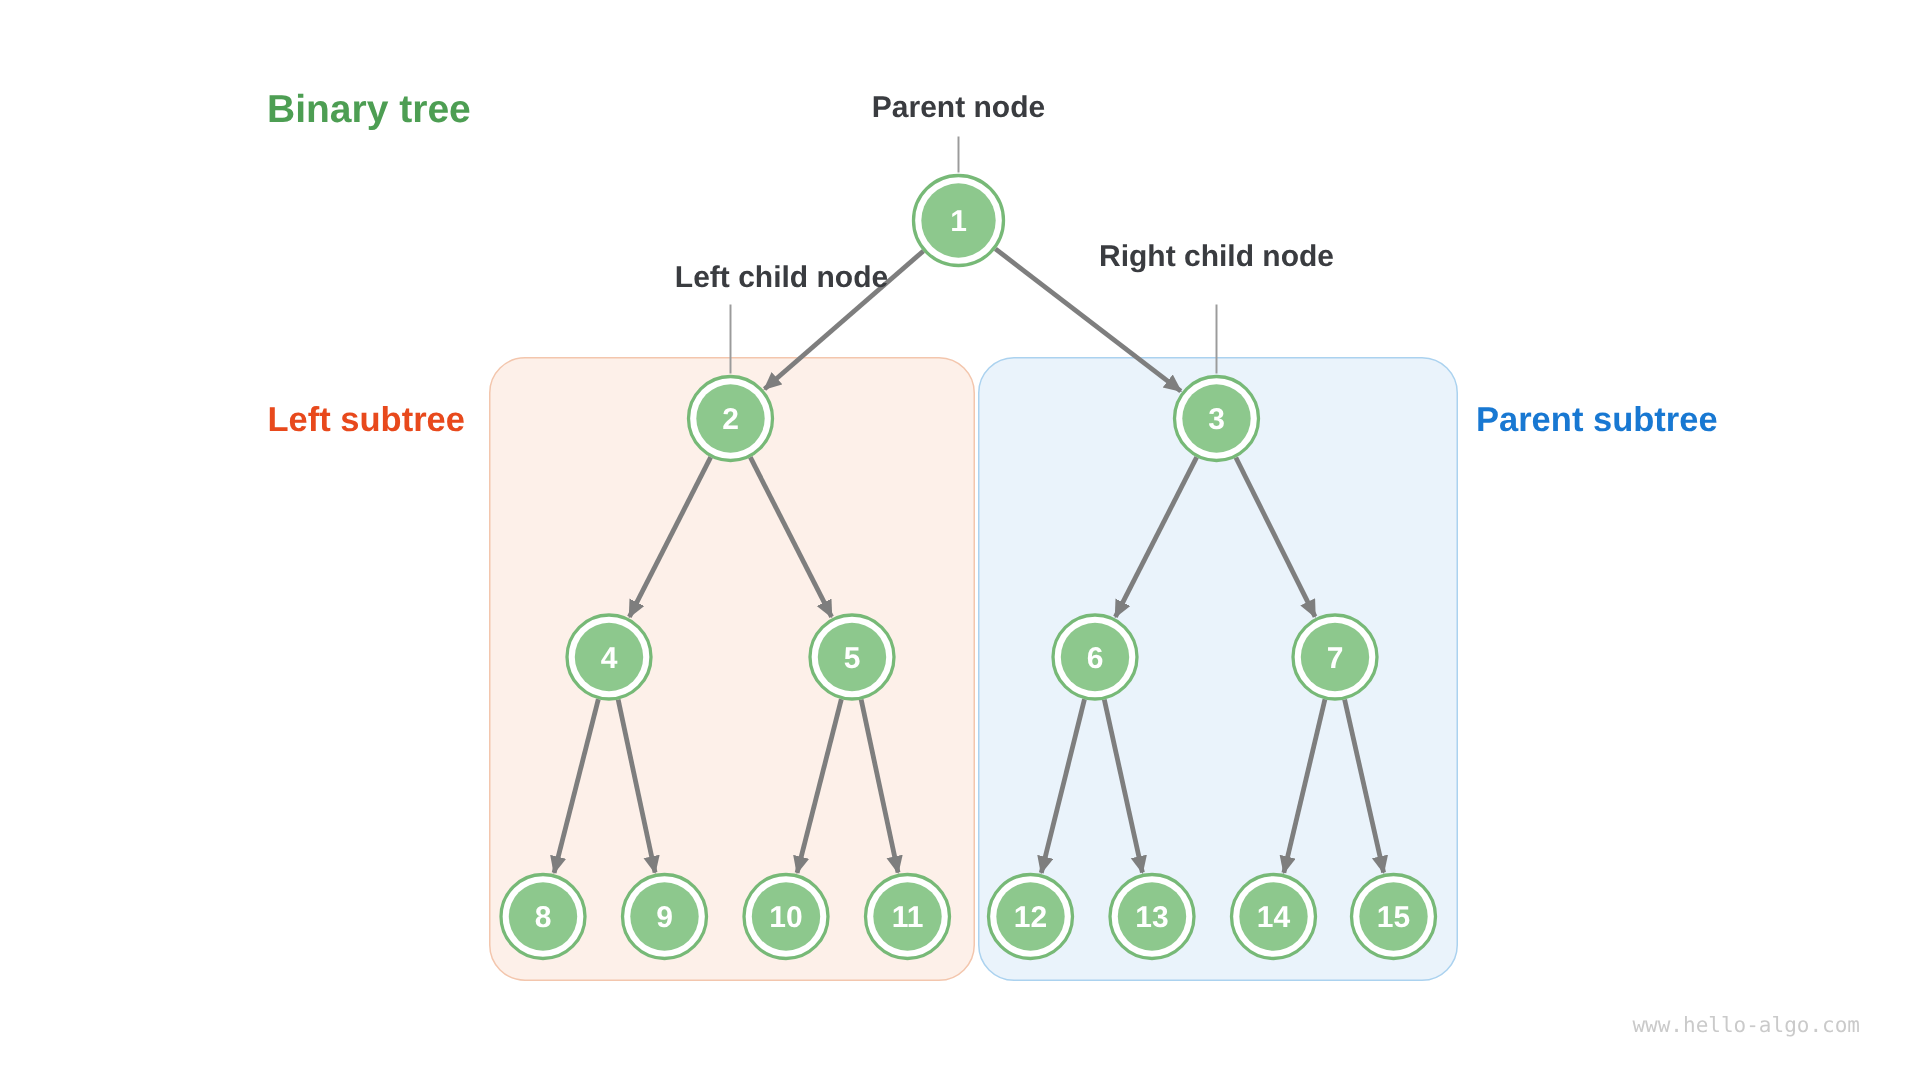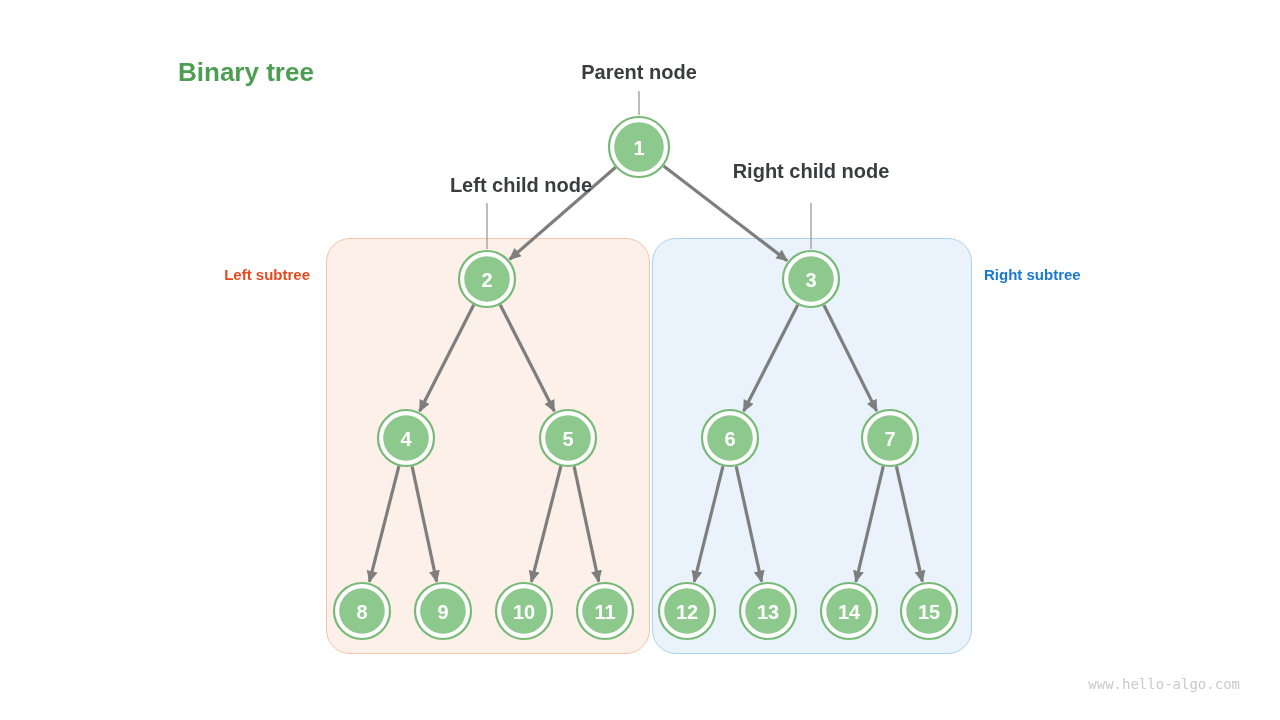--- a/index.html
+++ b/index.html
@@ -58,21 +58,21 @@
     color: var(--annotation-dark);
     z-index: 3;
     white-space: nowrap;
     text-align: right;
   }
   .parent-label { left: 639px; top: 61px; }
   .left-child-label { left: 493px; top: 174px; margin-left: 28px; }
   .right-child-label { left: 811px; top: 160px; }
   .subtree-label {
     position: absolute;
-    font-size: 15px;
+    font-size: 23px;
     font-weight: bold;
     z-index: 3;
     white-space: nowrap;
   }
   .left-subtree-label {
     right: 970px; top: 266px;
     color: var(--left-subtree-orange);
   }
   .right-subtree-label {
     left: 984px; top: 266px;
@@ -196,17 +196,17 @@
       </g>
     </svg>
 
   <div class="diagram-title">Binary tree</div>
 
   <div class="annotation parent-label">Parent node</div>
   <div class="annotation left-child-label">Left child node</div>
   <div class="annotation right-child-label">Right child node</div>
 
   <div class="subtree-label left-subtree-label">Left subtree</div>
-  <div class="subtree-label right-subtree-label">Right subtree</div>
+  <div class="subtree-label right-subtree-label">Parent subtree</div>
 
   <div class="watermark">www.hello-algo.com</div>
 
 </div>
 
 </body></html>

